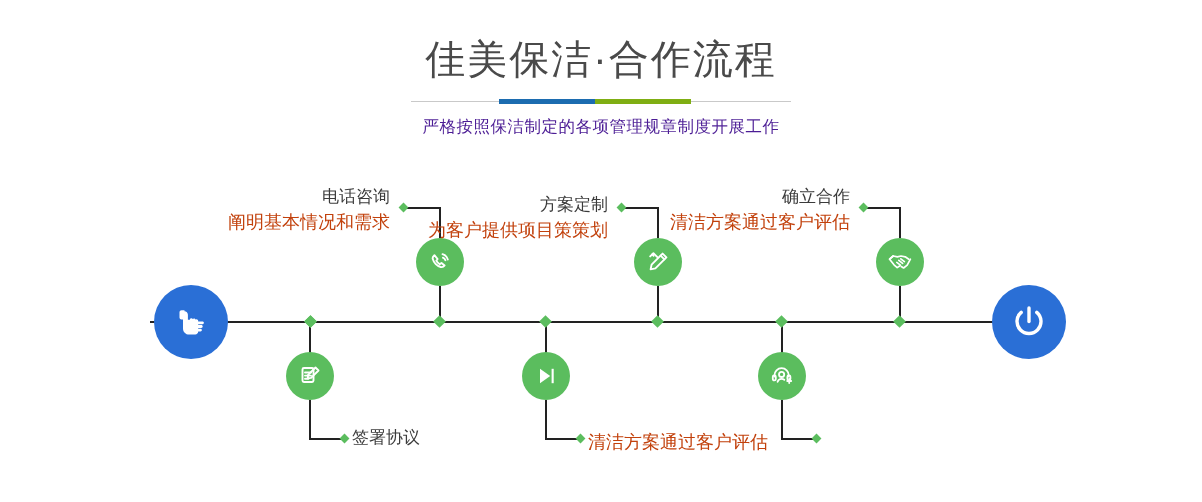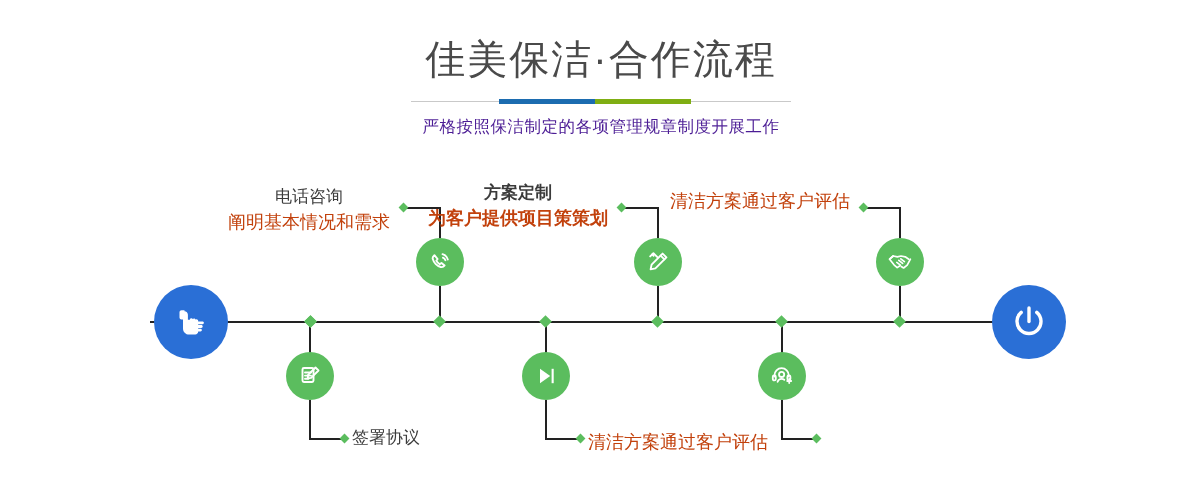--- a/index.html
+++ b/index.html
@@ -141,21 +141,20 @@
   
   .node-label {
     position: absolute;
     z-index: 5;
     white-space: nowrap;
   }
   .node-label .lbl-title {
     font-size: 17px;
     color: #3b3b3b;
     line-height: 1.25;
-    text-align: center;
   }
   .node-label .lbl-desc {
     font-size: 18px;
     color: #c2410c;
     line-height: 1.4;
     padding-top: 3px;
   }
   .node-label.align-right { text-align: right; }
   .node-label.align-left  { text-align: left; }
 </style>
@@ -253,21 +252,21 @@
           <line x1="16.6" y1="7.6" x2="20.4" y2="11.4"></line>
           <path d="M9.4 5.6L5.6 9.4l11 11 3.8-3.8z" opacity="0"></path>
           <path d="M6.2 8.4l3.2-3.2 4 4"></path>
           <line x1="8.2" y1="6.4" x2="9.6" y2="7.8"></line>
         </g>
       </svg>
     </span>
   </div>
   <div class="diamond" style="left:653px; top:317px;"></div>
   <div class="vline" style="left:657px; top:286px; height:36px;"></div>
-  <div class="node-label align-right" style="right:594px; top:182px;font-weight:bold;">
+  <div class="node-label align-right" style="right:594px; top:194px;">
     <div class="lbl-title">方案定制</div>
     <div class="lbl-desc">为客户提供项目策策划</div>
   </div>
 
   <div class="diamond" style="left:541px; top:317px;"></div>
   <div class="vline" style="left:545px; top:322px; height:38px;"></div>
   <div class="node-icon" style="left:522px; top:352px;">
     <span>
       <svg width="28" height="28" viewBox="0 0 28 28" aria-hidden="true">
         <polygon points="8,6.8 18.2,14 8,21.2" fill="#ffffff"></polygon>
@@ -295,20 +294,21 @@
           <line x1="10.8" y1="14.4" x2="14.4" y2="17.2"></line>
           <line x1="12.8" y1="12.4" x2="16.6" y2="15.4"></line>
           <line x1="14.8" y1="10.8" x2="18.4" y2="13.6"></line>
         </g>
       </svg>
     </span>
   </div>
   <div class="diamond" style="left:895px; top:317px;"></div>
   <div class="vline" style="left:899px; top:286px; height:36px;"></div>
   <div class="node-label align-right" style="right:352px; top:186px;">
+    <div class="lbl-title">确立合作</div>
     <div class="lbl-desc">清洁方案通过客户评估</div>
   </div>
 
   <div class="diamond" style="left:777px; top:317px;"></div>
   <div class="vline" style="left:781px; top:322px; height:38px;"></div>
   <div class="node-icon" style="left:758px; top:352px;">
     <span>
       <svg width="28" height="28" viewBox="0 0 28 28" aria-hidden="true">
         <g fill="none" stroke="#ffffff" stroke-width="1.8" stroke-linecap="round" stroke-linejoin="round">
           <path d="M6.4 14.6v-1.2a7.2 7.2 0 0 1 14.4 0v1.2"></path>

